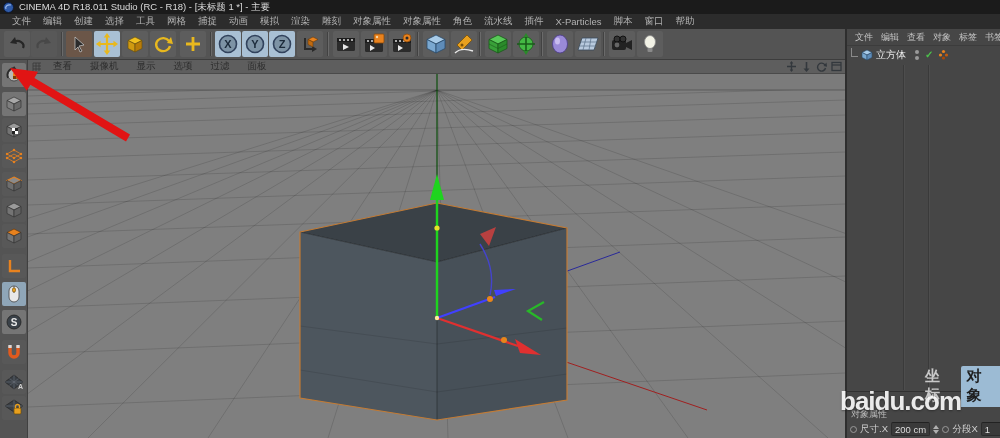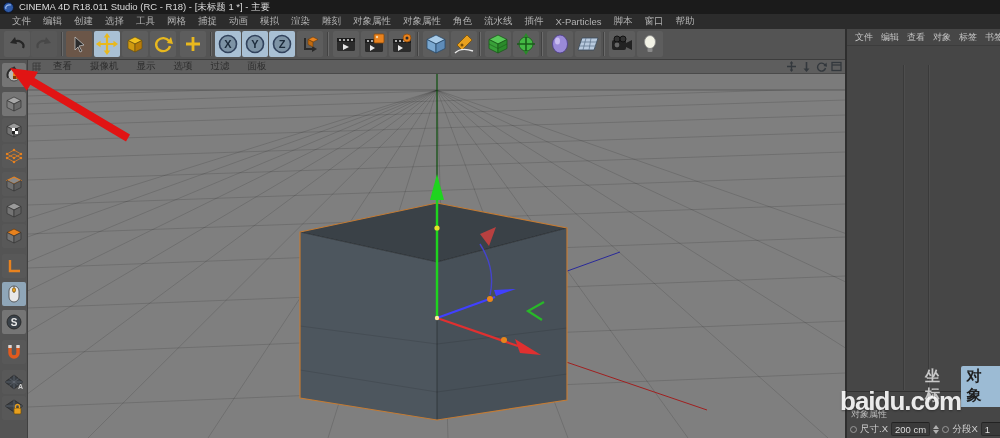--- a/index.html
+++ b/index.html
@@ -525,20 +525,40 @@
       <svg width="10" height="8">
           <path d="M1 1.5 H9 M1 4 H9 M1 6.5 H9" stroke="#bcbcbc" stroke-width="1"></path>
         </svg>
       <span>文件</span>
       <span>编辑</span>
       <span>查看</span>
       <span>对象</span>
       <span>标签</span>
       <span>书签</span>
     </div>
+    <div id="objrow">
+      <span class="tree"></span>
+      <svg width="12" height="12">
+          <polygon points="6,1 11,3.5 6,6 1,3.5" fill="#a8cbe8" stroke="#2a4a6a" stroke-width="0.6"></polygon>
+          <polygon points="1,3.5 6,6 6,11 1,8.5" fill="#7aa8d0" stroke="#2a4a6a" stroke-width="0.6"></polygon>
+          <polygon points="11,3.5 6,6 6,11 11,8.5" fill="#5f8cb8" stroke="#2a4a6a" stroke-width="0.6"></polygon>
+        </svg>
+      <span class="oname">立方体</span>
+      <span class="vdots">
+          <i></i>
+          <i></i>
+        </span>
+      <span class="check">✓</span>
+      <svg width="11" height="11">
+          <circle cx="5.5" cy="2.5" r="1.6" fill="#e8821e"></circle>
+          <circle cx="2.5" cy="6" r="1.6" fill="#e8821e"></circle>
+          <circle cx="8.5" cy="6" r="1.6" fill="#c05a10"></circle>
+          <circle cx="5.5" cy="9" r="1.6" fill="#a84808"></circle>
+        </svg>
+    </div>
     <div id="ombody">
       <div class="colline" style="left:56px; top:36px; bottom:48px;"></div>
       <div class="colline" style="left:81px; top:36px; bottom:48px;"></div>
     </div>
 
     <div id="attrs">
       <div id="attrtabs">
         <span class="atab">坐标</span>
         <span class="atab active">对象</span>
       </div>

